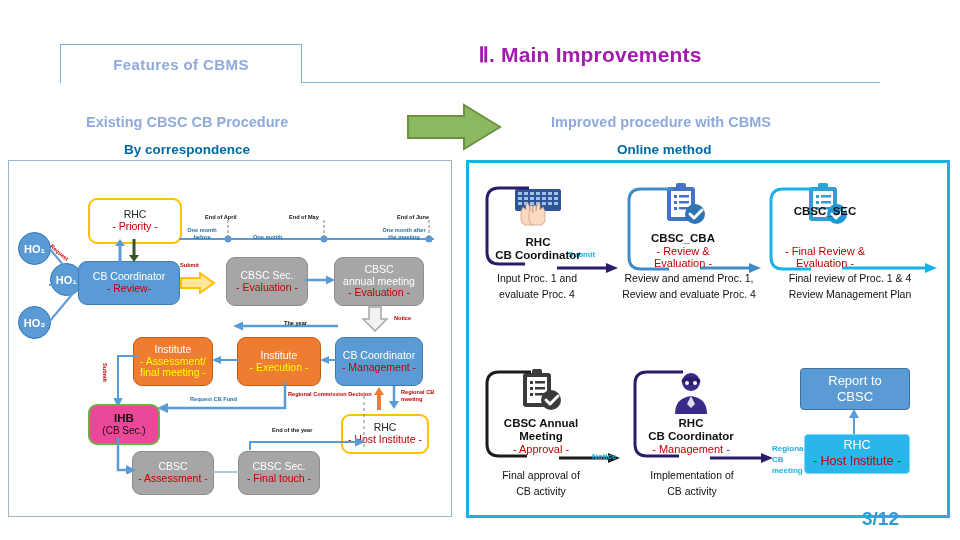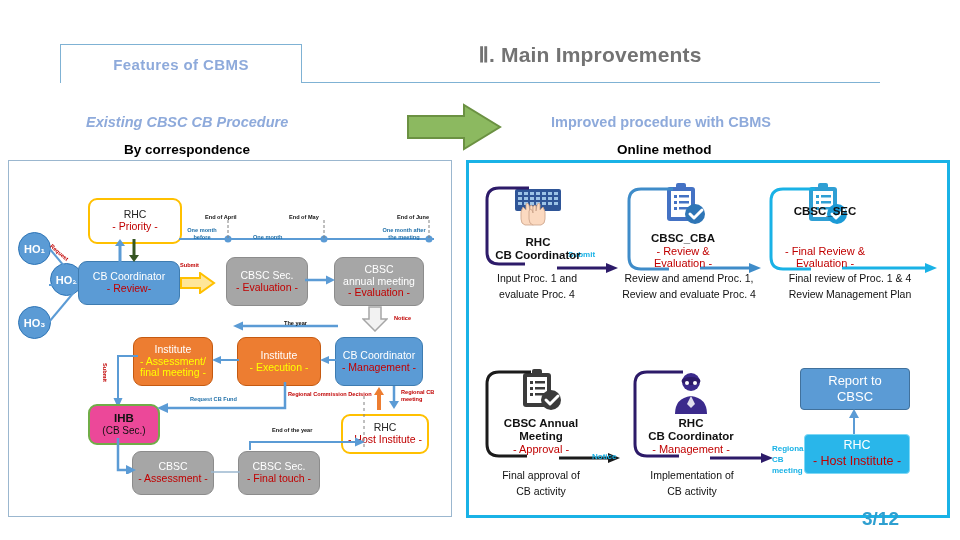--- a/index.html
+++ b/index.html
@@ -13,26 +13,26 @@
   #tab-strip{left:60px;top:44px;width:820px;height:38px;border-bottom:1.5px solid #7fb2d4;}
   #tab-features{
     left:60px;top:44px;width:240px;height:38px;
     border:1.5px solid #7fb2d4;border-bottom:none;background:#ffffff;
     display:flex;align-items:center;justify-content:center;
     color:#8eaadb;font-size:15px;font-weight:bold;letter-spacing:.4px;
   }
   #slide-title{
     left:310px;top:38px;width:560px;height:34px;
     display:flex;align-items:center;justify-content:center;
-    color:#737373;font-size:21px;font-weight:bold;letter-spacing:.2px;
+    color:#a21caf;font-size:21px;font-weight:bold;letter-spacing:.2px;
   }
 
   
   .sec-cap{color:#8eaadb;font-size:14.5px;font-weight:bold;}
-  .sec-sub{color:#000000;font-size:13.5px;font-weight:bold;}
+  .sec-sub{color:#0369a1;font-size:13.5px;font-weight:bold;}
 
   
   #green-arrow{left:406px;top:103px;width:96px;height:48px;}
 
   
   #panel-left{left:8px;top:160px;width:442px;height:355px;border:1.5px solid #9bb7cf;background:#fff;}
   #panel-right{left:466px;top:160px;width:478px;height:352px;border:3px solid #19b2e6;background:#fff;}
 
   
   .circ{
@@ -86,21 +86,21 @@
 </style>
 </head>
 <body>
 
 <div class="abs" id="tab-strip"></div>
 <div class="abs" id="tab-features">
   <span>Features of CBMS</span>
 </div>
 <div class="abs" id="slide-title">Ⅱ. Main Improvements</div>
 
-<div class="abs sec-cap" style="left:86px;top:114px;font-style:italic;">Existing CBSC CB Procedure</div>
+<div class="abs sec-cap" style="left:86px;top:114px;">Existing CBSC CB Procedure</div>
 <div class="abs sec-sub" style="left:124px;top:142px;">By correspondence</div>
 <div class="abs sec-cap" style="left:551px;top:114px;">Improved procedure with CBMS</div>
 <div class="abs sec-sub" style="left:617px;top:142px;">Online method</div>
 
 <svg class="abs" id="green-arrow" viewBox="0 0 96 48">
   <polygon points="2,13 58,13 58,2 94,24 58,46 58,35 2,35" fill="#8cb960" stroke="#6b9142" stroke-width="2"></polygon>
 </svg>
 
 <div class="abs" id="panel-left"></div>
 

